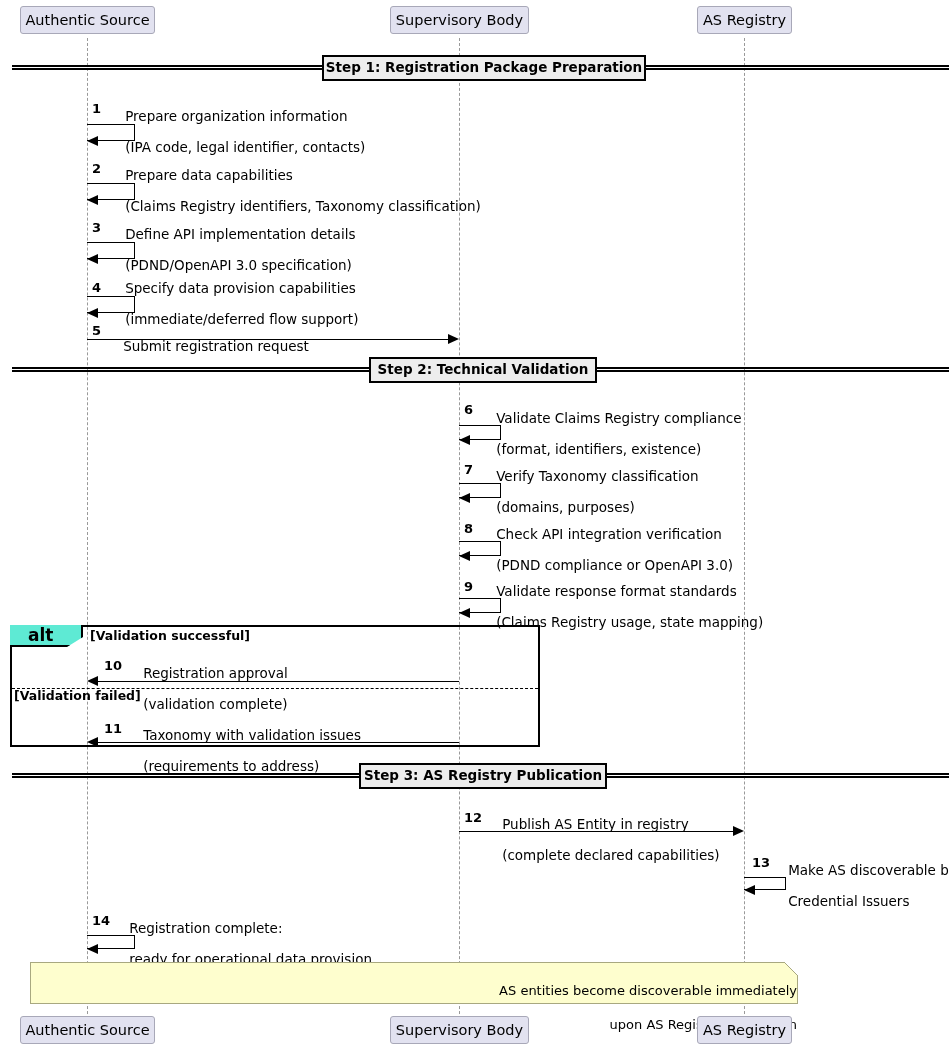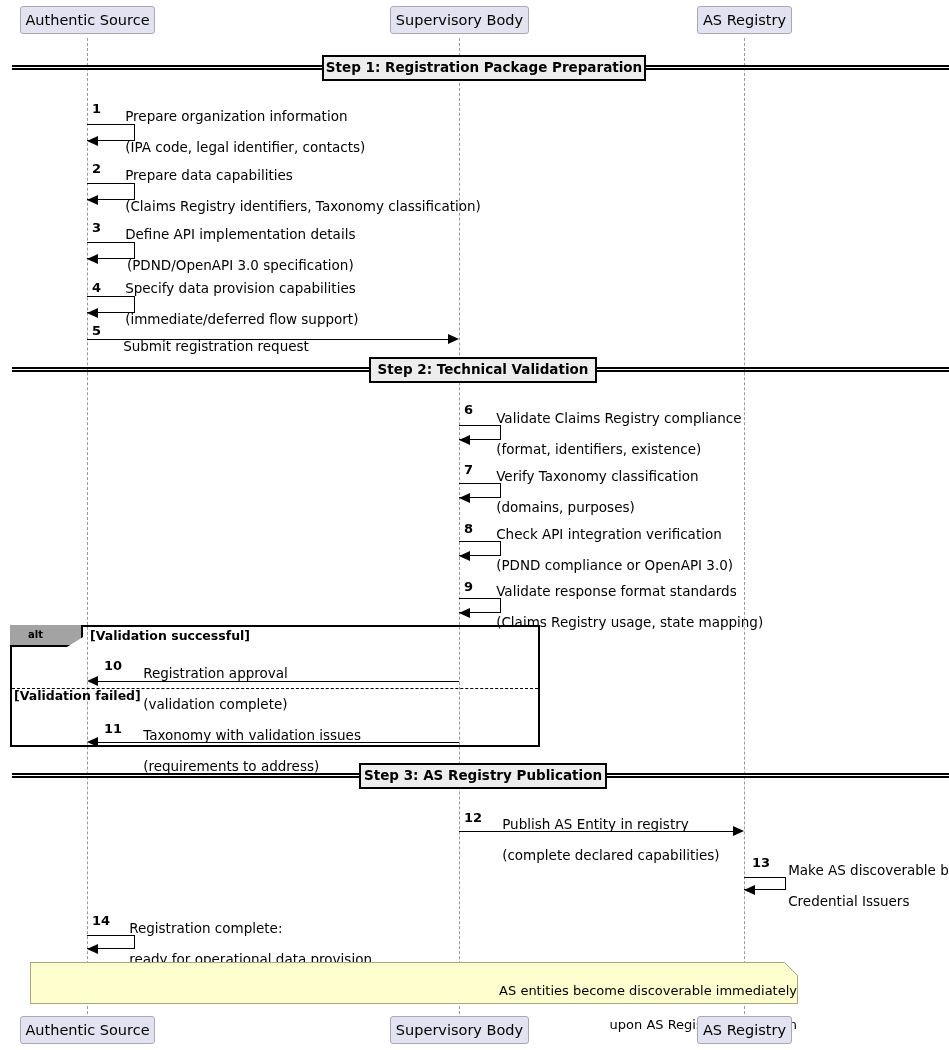--- a/index.html
+++ b/index.html
@@ -79,27 +79,27 @@
 
   
   .altframe{
     position:absolute;
     border:2px solid #000;
     box-sizing:border-box;
     background:transparent;
   }
   .alttab{
     position:absolute;
-    background:#a3a3a3;
+    background:#5eead4;
     border-right:2px solid #000;
     border-bottom:2px solid #000;
     box-sizing:border-box;
     display:flex;align-items:center;
     padding-left:18px;
-    font-size:10px;font-weight:bold;color:#000;
+    font-size:17px;font-weight:bold;color:#000;
     clip-path:polygon(0 0, 100% 0, 100% 55%, 78% 100%, 0 100%);
     line-height:1;
   }
   .altsep{position:absolute;height:0;border-top:1.5px dashed #000;}
   .altcond{
     position:absolute;
     font-size:12.5px;font-weight:bold;color:#000;
     white-space:nowrap;line-height:1;
   }
 
@@ -162,21 +162,21 @@
     <span>(Claims Registry identifiers, Taxonomy classification)</span>
   </div>
   <div class="selfloop" style="left:87px;top:183px;width:48px;height:17px;">
     <div class="top" style="width:48px;"></div>
     <div class="right" style="left:46.5px;"></div>
     <div class="bot" style="width:48px;"></div>
   </div>
   <div class="arrowL" style="left:87px;top:195px;"></div>
 
   <div class="msgnum" style="left:92px;top:221px;">3</div>
-  <div class="msgtext" style="left:108px;top:211px;text-align:center;">
+  <div class="msgtext" style="left:108px;top:211px;">
     <span>Define API implementation details</span><br>
     <span>(PDND/OpenAPI 3.0 specification)</span>
   </div>
   <div class="selfloop" style="left:87px;top:242px;width:48px;height:17px;">
     <div class="top" style="width:48px;"></div>
     <div class="right" style="left:46.5px;"></div>
     <div class="bot" style="width:48px;"></div>
   </div>
   <div class="arrowL" style="left:87px;top:254px;"></div>
 

